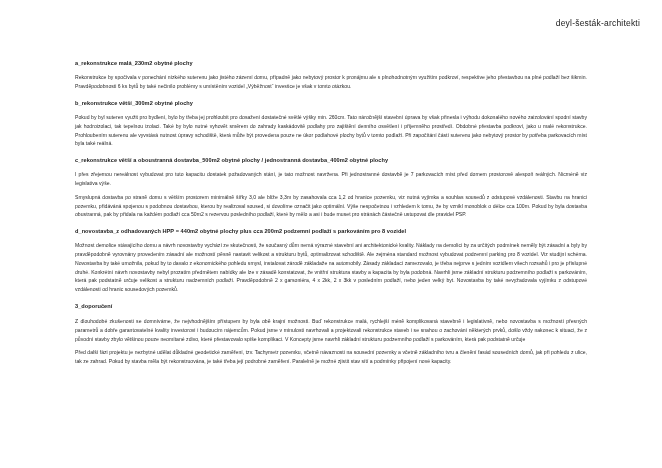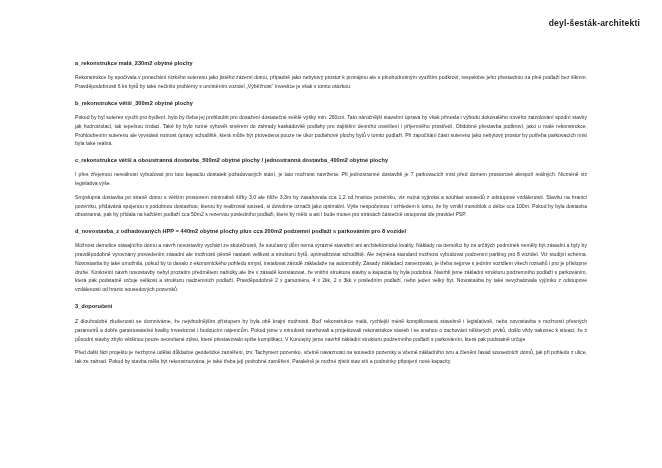--- a/index.html
+++ b/index.html
@@ -21,21 +21,21 @@
     box-sizing: border-box;
     padding: 0;
   }
   .brand {
     position: absolute;
     top: 18px;
     right: 22px;
     font-size: 8.5px;
     letter-spacing: 0.2px;
     color: #1a1a1a;
-    font-weight: 700;
+    font-weight: 400;
     padding-left: 12px;
   }
   .content {
     position: absolute;
     top: 60px;
     left: 75px;
     width: 512px;
   }
   .section {
     margin-bottom: 9px;

